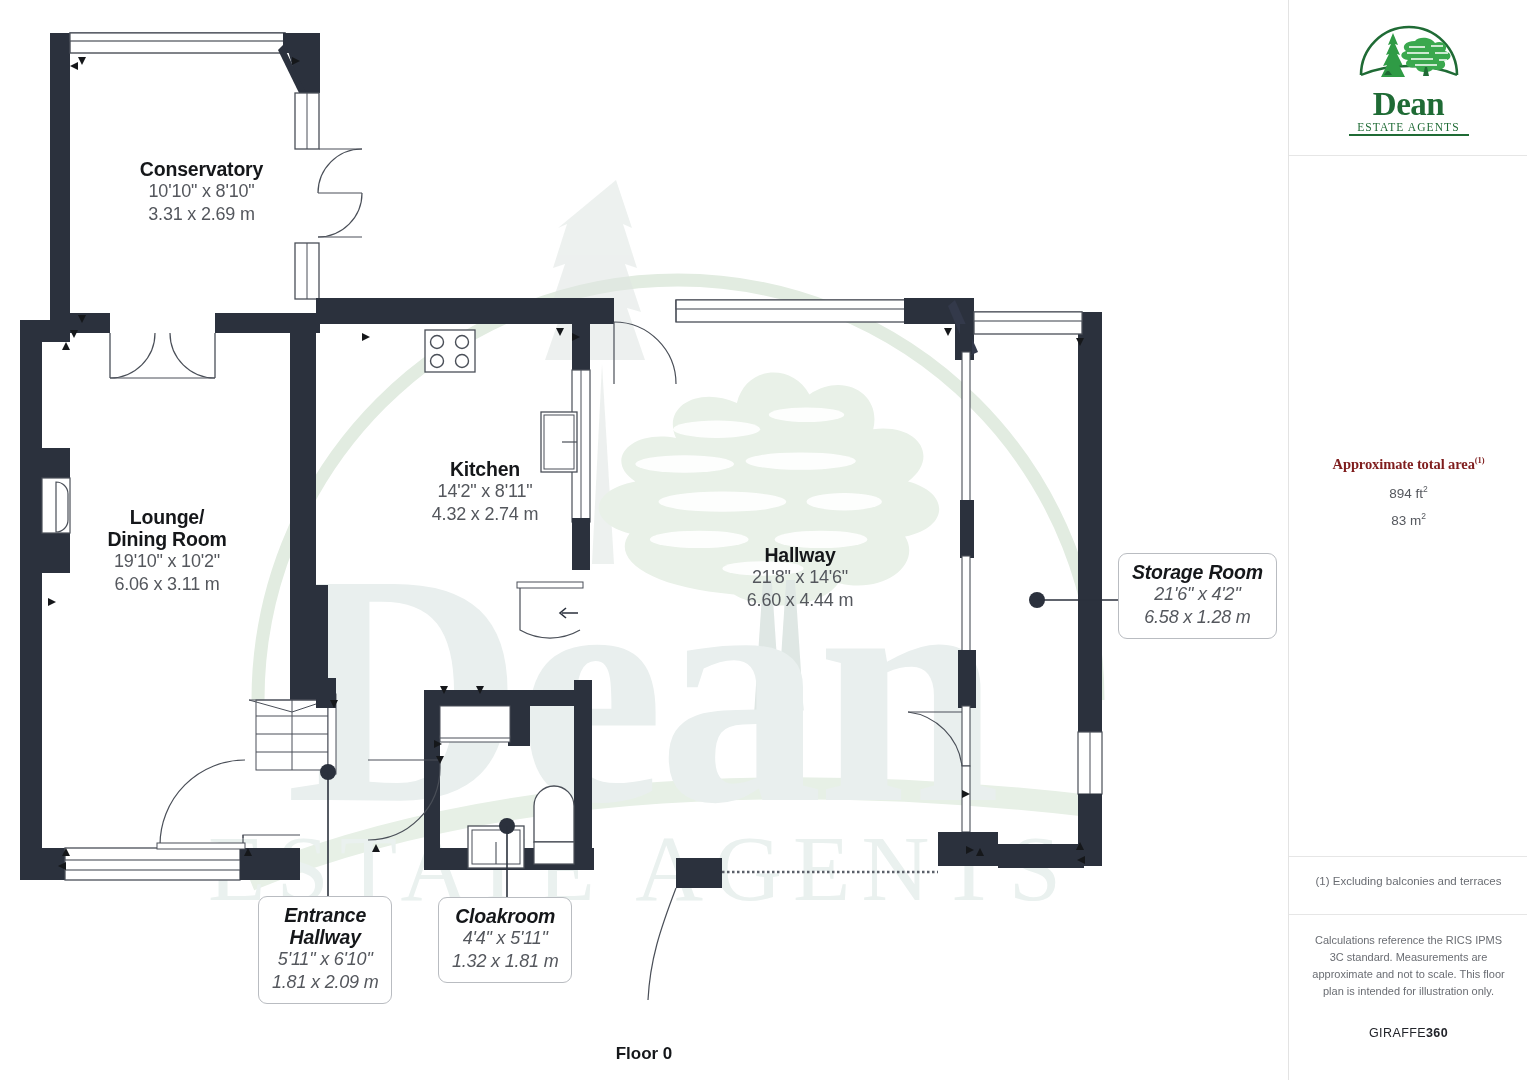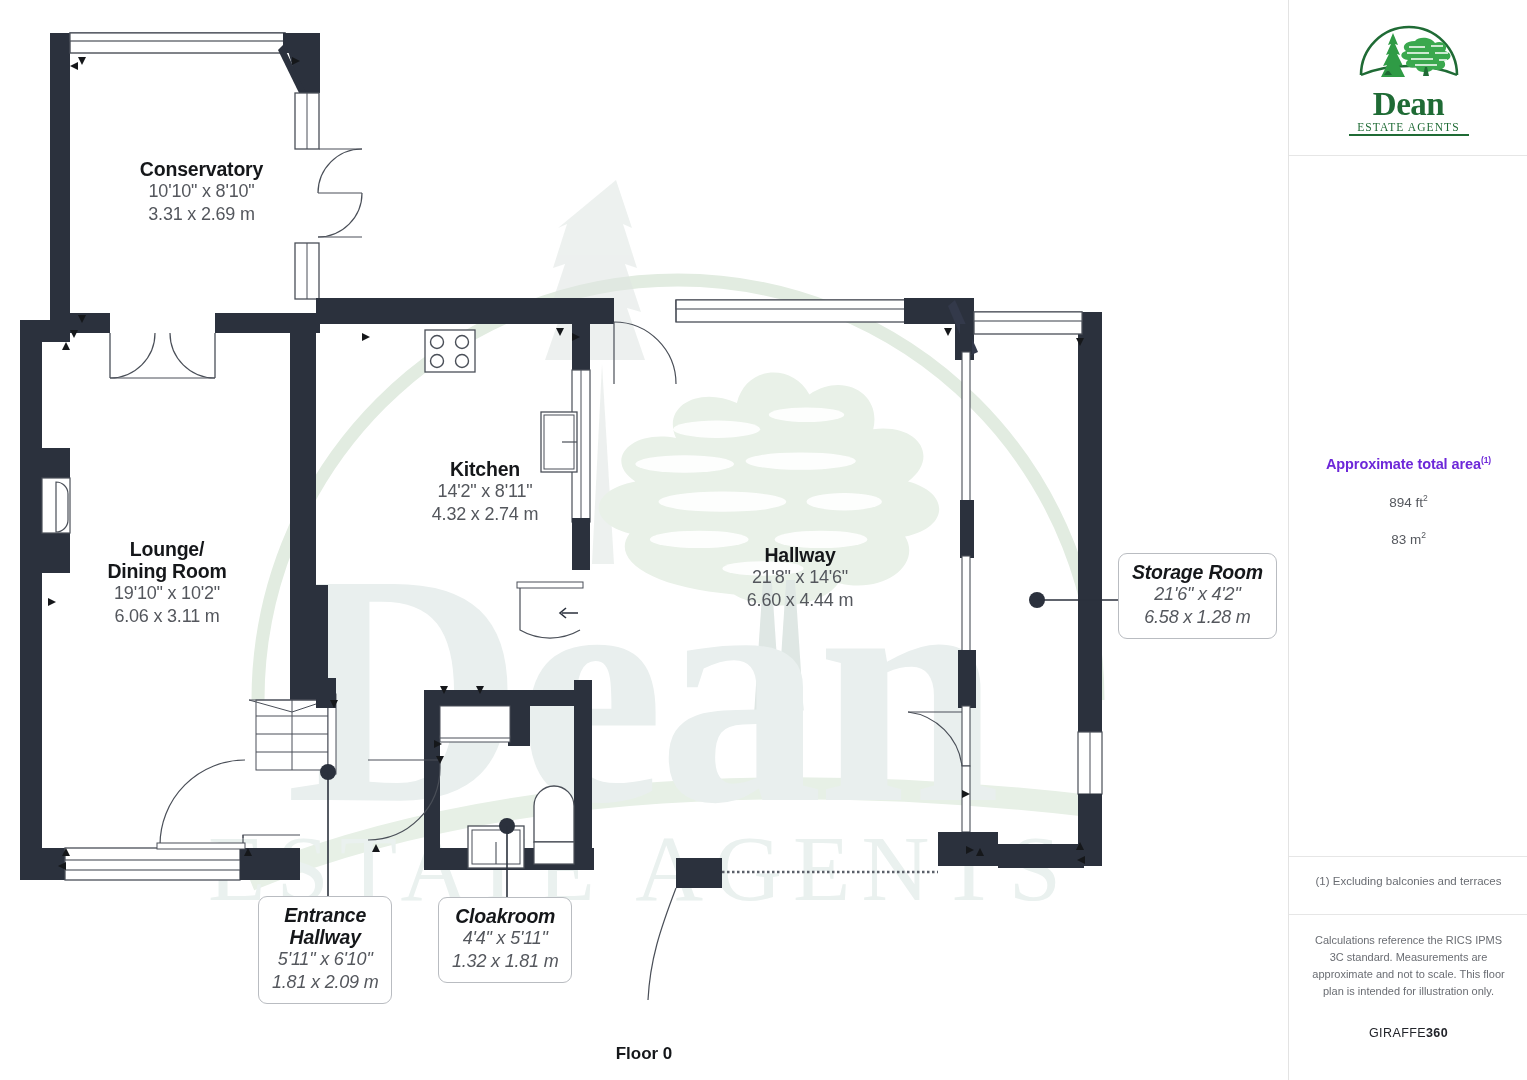--- a/index.html
+++ b/index.html
@@ -51,26 +51,27 @@
   }
   .logo-sub {
     font-family: "Liberation Serif", serif;
     font-size: 11.5px; color: #1f6b35; letter-spacing: 1.1px;
     border-bottom: 2px solid #1f6b35;
     padding-bottom: 1px; margin-top: 1px;
   }
 
   #area-box { top: 455px; }
   .area-title {
-    font-size: 14.5px; font-weight: 700; color: #6d28d9;
+    font-size: 14.5px; font-weight: 700; color: #7f1d1d;
     letter-spacing: -0.1px;
+    font-family: Liberation Serif, serif;
   }
   .area-title sup { font-size: 8.5px; font-weight: 700; vertical-align: super; }
   .area-val {
-    font-size: 13.5px; color: #55585e; margin-top: 21px;
+    font-size: 13.5px; color: #55585e; margin-top: 11px;
   }
   .area-val sup { font-size: 8.5px; vertical-align: super; }
 
   #foot1 { top: 873px; }
   .foot-note {
     font-size: 11.5px; color: #6a6d73; line-height: 1.45;
     padding: 0 16px;
   }
   #foot2 { top: 932px; }
   .foot-para {
@@ -369,21 +370,21 @@
 
       </g>
     </svg>
 
     <div class="rlabel" style="left:74px; top:158px; width:255px;">
       <div class="rname">Conservatory</div>
       <div class="rdim">10'10" x 8'10"</div>
       <div class="rdim">3.31 x 2.69 m</div>
     </div>
 
-    <div class="rlabel" style="left:42px; top:538px; width:250px;">
+    <div class="rlabel" style="left:42px; top:506px; width:250px;">
       <div class="rname">Lounge/</div>
       <div class="rname">Dining Room</div>
       <div class="rdim">19'10" x 10'2"</div>
       <div class="rdim">6.06 x 3.11 m</div>
     </div>
 
     <div class="rlabel" style="left:360px; top:458px; width:250px;">
       <div class="rname">Kitchen</div>
       <div class="rdim">14'2" x 8'11"</div>
       <div class="rdim">4.32 x 2.74 m</div>

